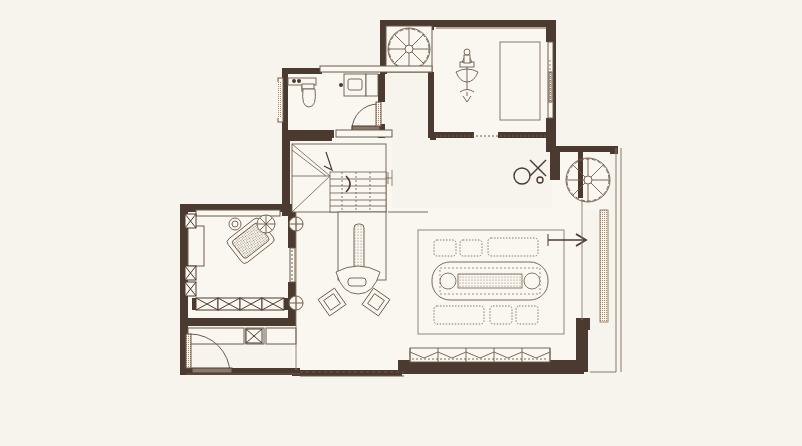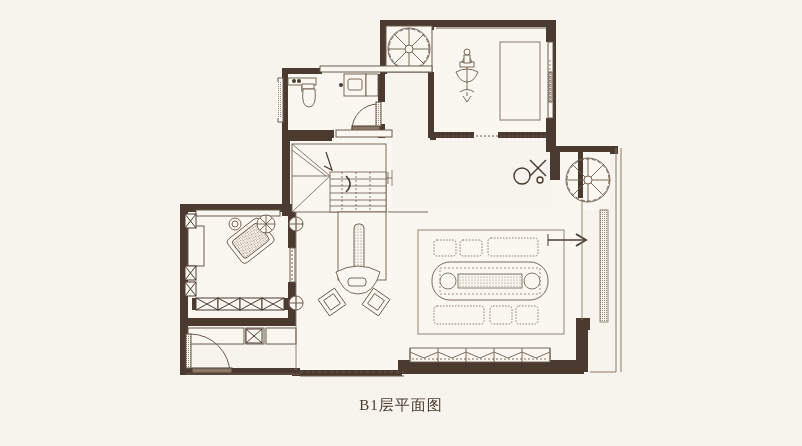--- a/index.html
+++ b/index.html
@@ -421,15 +421,14 @@
 
       <line x1="388" y1="212" x2="428" y2="212" stroke="#6b5a4c"></line>
 
       <rect x="277" y="82" width="4" height="36" fill="url(#stipple)" stroke="none"></rect>
 
       <line x1="392" y1="170" x2="392" y2="186"></line>
     </g>
 
   </svg>
 
-  <div id="caption">B1层平面图</div>
 
 </div>
 
 </body></html>

